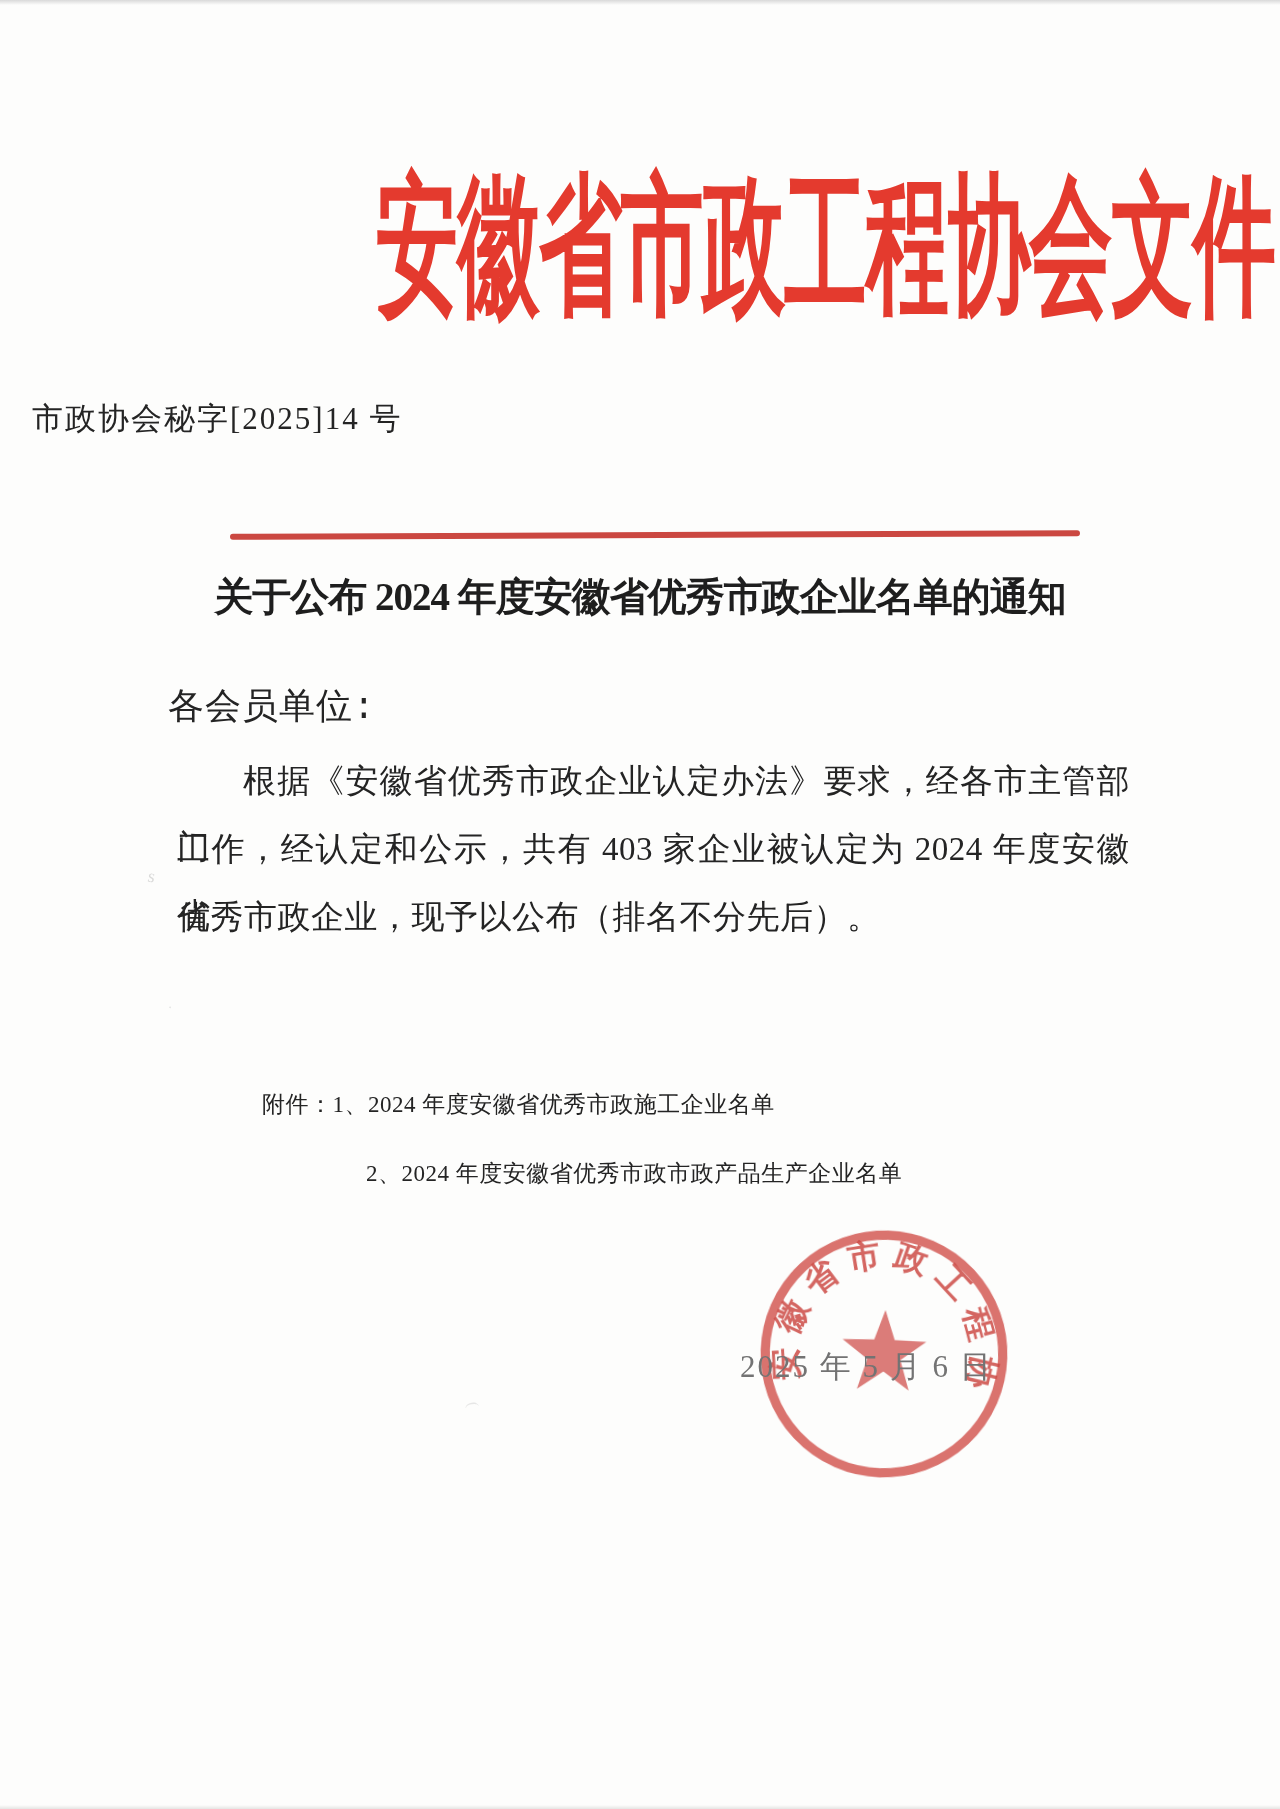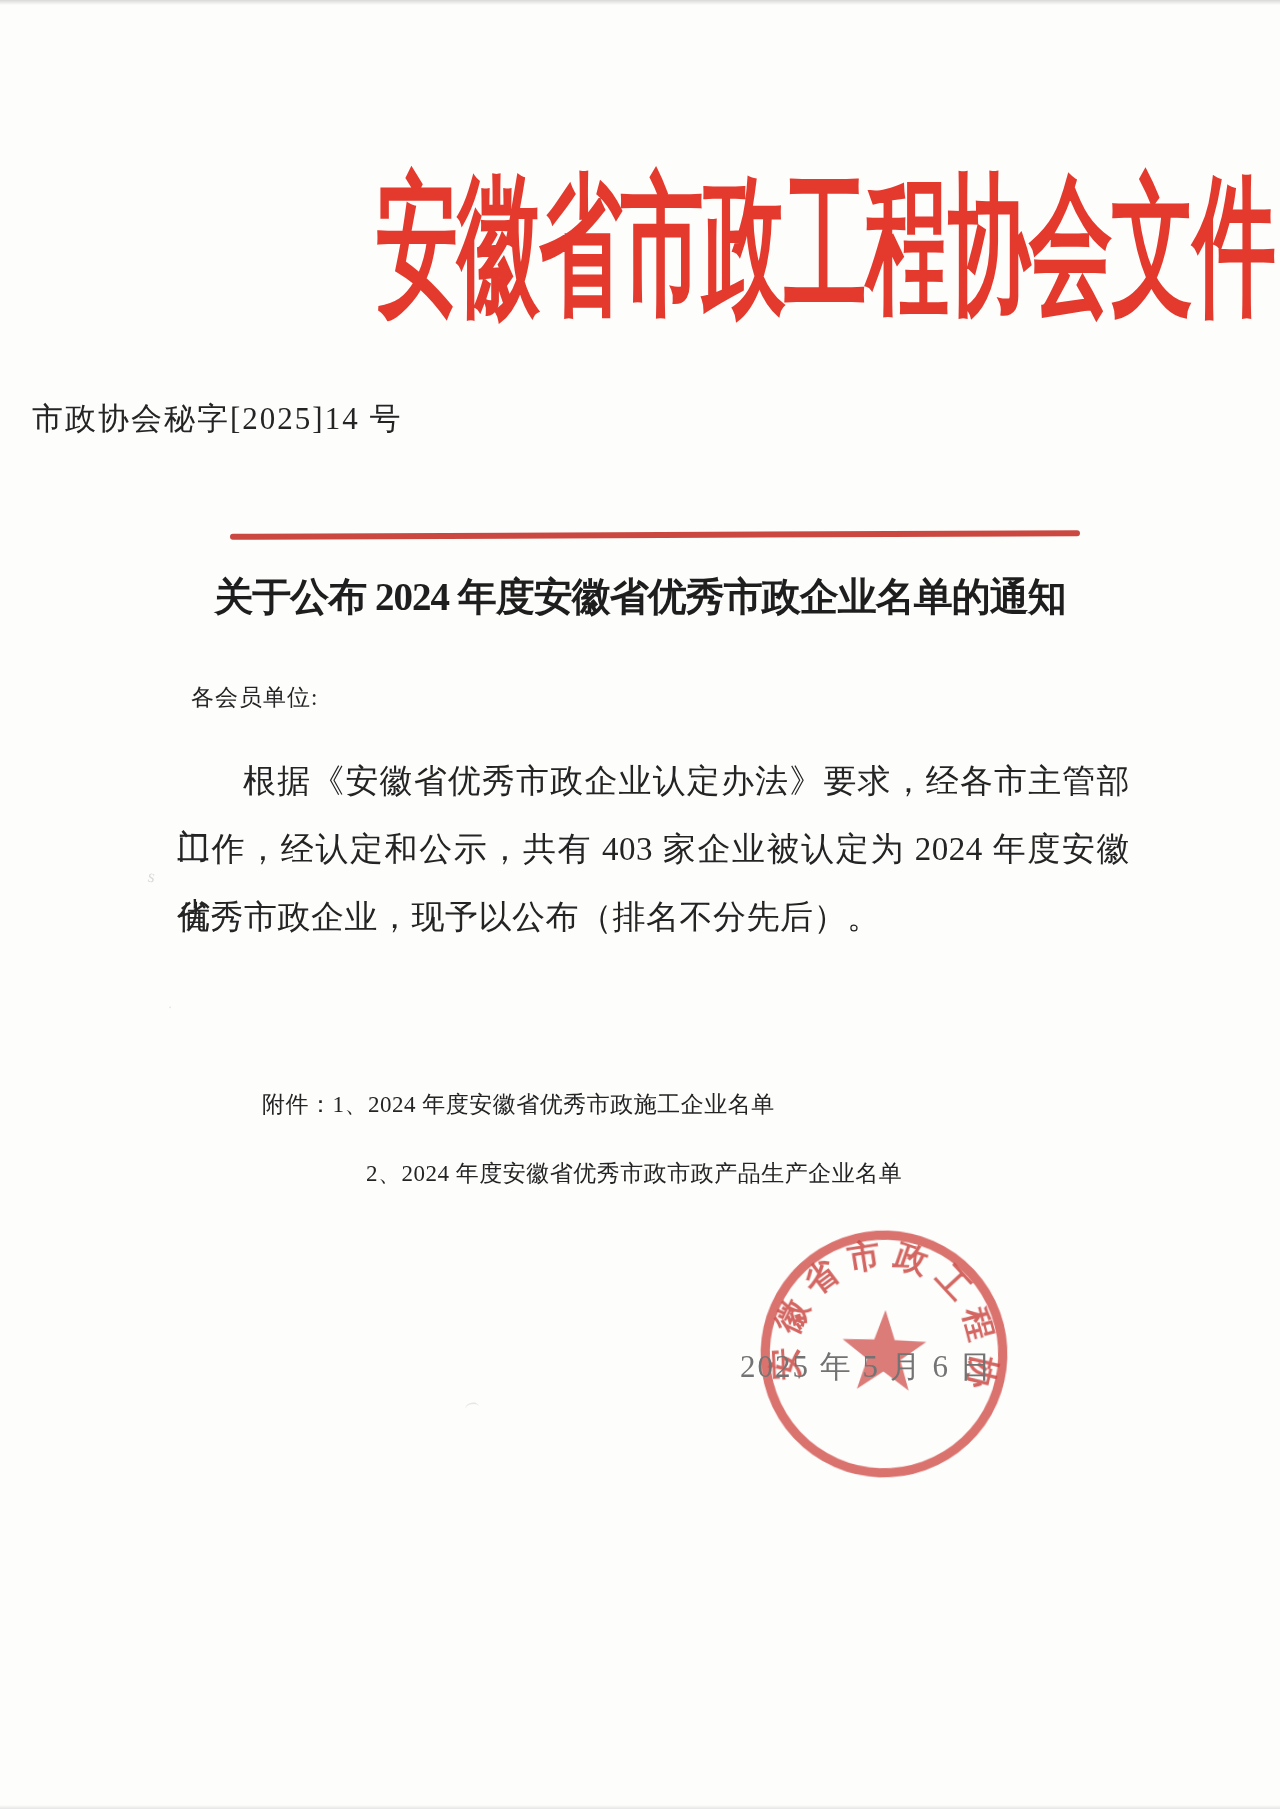--- a/index.html
+++ b/index.html
@@ -74,24 +74,25 @@
     text-align: center;
     font-size: 39px;
     font-weight: bold;
     letter-spacing: -1px;
     color: #1e1e1e;
     white-space: nowrap;
   }
   .salutation {
     position: absolute;
     top: 682px;
-    left: 191px;
-    font-size: 23px;
+    left: 168px;
+    font-size: 36px;
     letter-spacing: 1px;
     color: #242424;
+    font-family: Liberation Mono, monospace;
   }
   .body-text {
     position: absolute;
     top: 748px;
     left: 177px;
     width: 953px;
     font-size: 33px;
     color: #242424;
   }
   .body-line {

